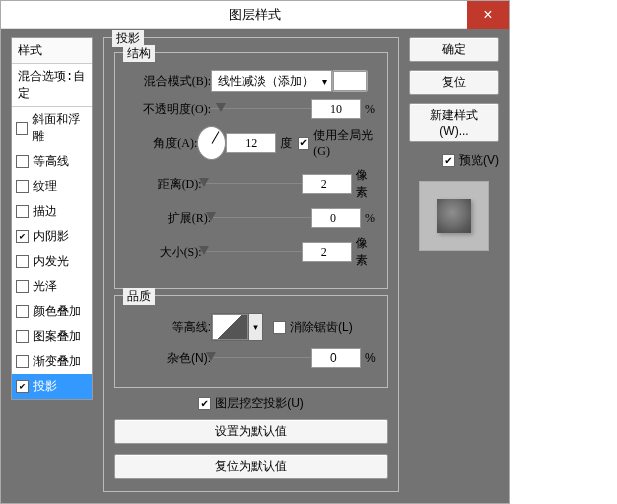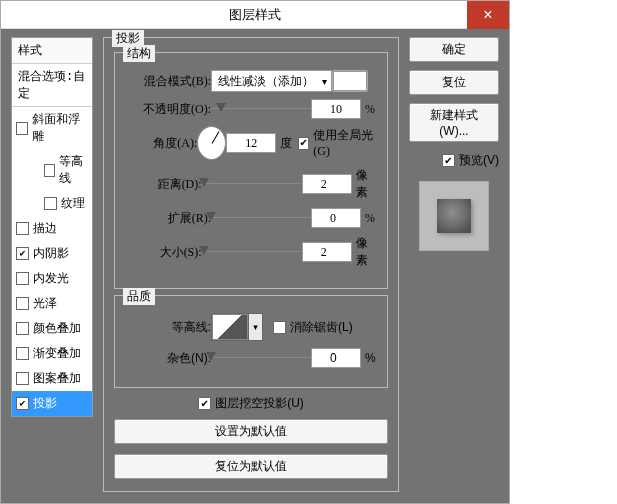--- a/index.html
+++ b/index.html
@@ -7,21 +7,21 @@
 .window { width: 510px; height: 504px; background: #737373; border: 1px solid #aaa; position: relative; }
 .titlebar { height: 28px; background: #fff; border-bottom: 1px solid #ddd; display: flex; align-items: center; position: relative; }
 .titlebar-title { position: absolute; left: 50%; transform: translateX(-50%); font-size: 13px; }
 .close-btn { position: absolute; right: 0; top: 0; width: 42px; height: 28px; background: #c0392b; color: #fff; font-size: 16px; display: flex; align-items: center; justify-content: center; cursor: pointer; }
 .content { display: flex; padding: 8px 10px; gap: 10px; height: calc(100% - 28px); }
 .left-col { width: 106px; font-family: Liberation Mono, monospace; }
 .style-list { border: 1px solid #999; background: #fff; }
 .list-header { padding: 4px 6px; border-bottom: 1px solid #ccc; background: #fafafa; }
 .list-sub { padding: 4px 6px; border-bottom: 1px solid #ccc; }
 .list-item { padding: 4px 4px; display: flex; align-items: center; gap: 4px; }
-.list-item.indent { padding-left: 32px; }
+.list-item.indent { padding-left: 4px; }
 .list-item.selected { background: #3399ff; color: #fff; }
 .cb { width: 13px; height: 13px; border: 1px solid #666; background: #fff; display: inline-flex; align-items: center; justify-content: center; font-size: 10px; line-height: 1; }
 .cb.checked::after { content: "✔"; color: #000; font-size: 10px; }
 .selected .cb.checked::after { color: #000; }
 .mid-col { flex: 1; }
 .fieldset { border: 1px solid #bbb; position: relative; padding: 10px 10px 12px; margin-bottom: 6px; }
 .legend { position: absolute; top: -8px; left: 8px; background: #f0f0f0; padding: 0 4px; font-size: 12px; }
 .row { display: flex; align-items: center; margin: 7px 0; }
 .rlabel { width: 86px; text-align: right; }
 .select { border: 1px solid #999; background: #fff; height: 22px; padding: 0 4px 0 6px; display: inline-flex; align-items: center; gap: 8px; cursor: pointer; }
@@ -90,25 +90,25 @@
             <div class="list-item">
               <span class="cb"></span>
               <span>光泽</span>
             </div>
             <div class="list-item">
               <span class="cb"></span>
               <span>颜色叠加</span>
             </div>
             <div class="list-item">
               <span class="cb"></span>
+              <span>图案叠加</span>
+            </div>
+            <div class="list-item">
+              <span class="cb"></span>
               <span>渐变叠加</span>
-            </div>
-            <div class="list-item">
-              <span class="cb"></span>
-              <span>图案叠加</span>
             </div>
             <div class="list-item selected">
               <span class="cb checked"></span>
               <span>投影</span>
             </div>
           </div>
       </div>
     </div>
 
     <div class="mid-col">

